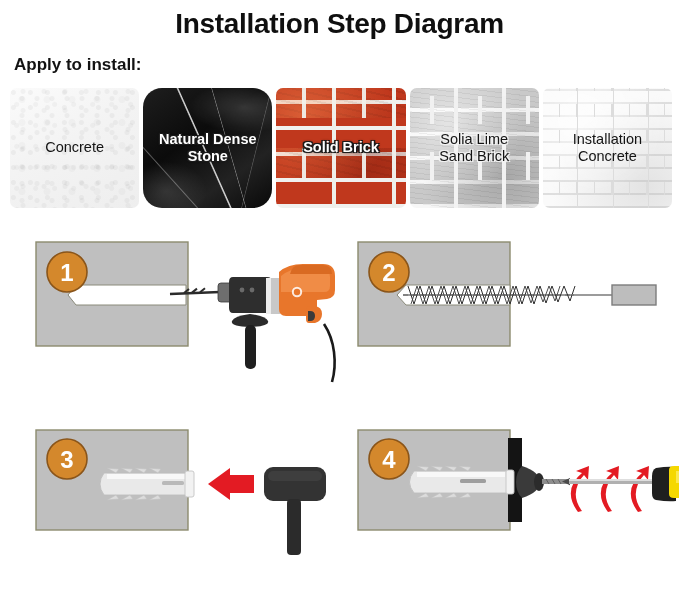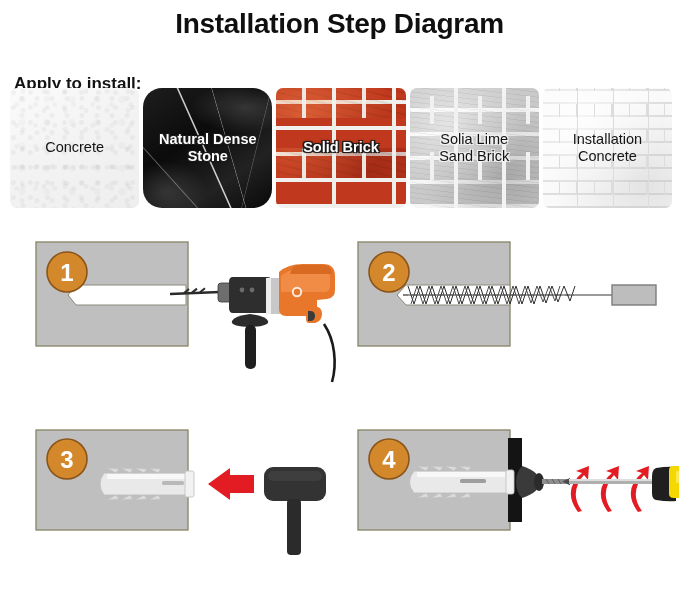--- a/index.html
+++ b/index.html
@@ -15,21 +15,21 @@
   
   .title {
     position:absolute; left:0; top:0; width:679px;
     text-align:center;
     font-size:28px; font-weight:bold; letter-spacing:-0.3px;
     color:#0f0f0f;
     line-height:48px;
   }
   .subtitle {
     position:absolute; left:14px; top:55px;
-    font-size:17px; font-weight:600; color:#121212;margin-top:19px;
+    font-size:17px; font-weight:600; color:#121212;
   }
 
   
   .swatch-row {
     position:absolute; left:10px; top:88px;
     width:662px; height:120px;
     display:flex; gap:4px;
   }
   .swatch {
     position:relative;

